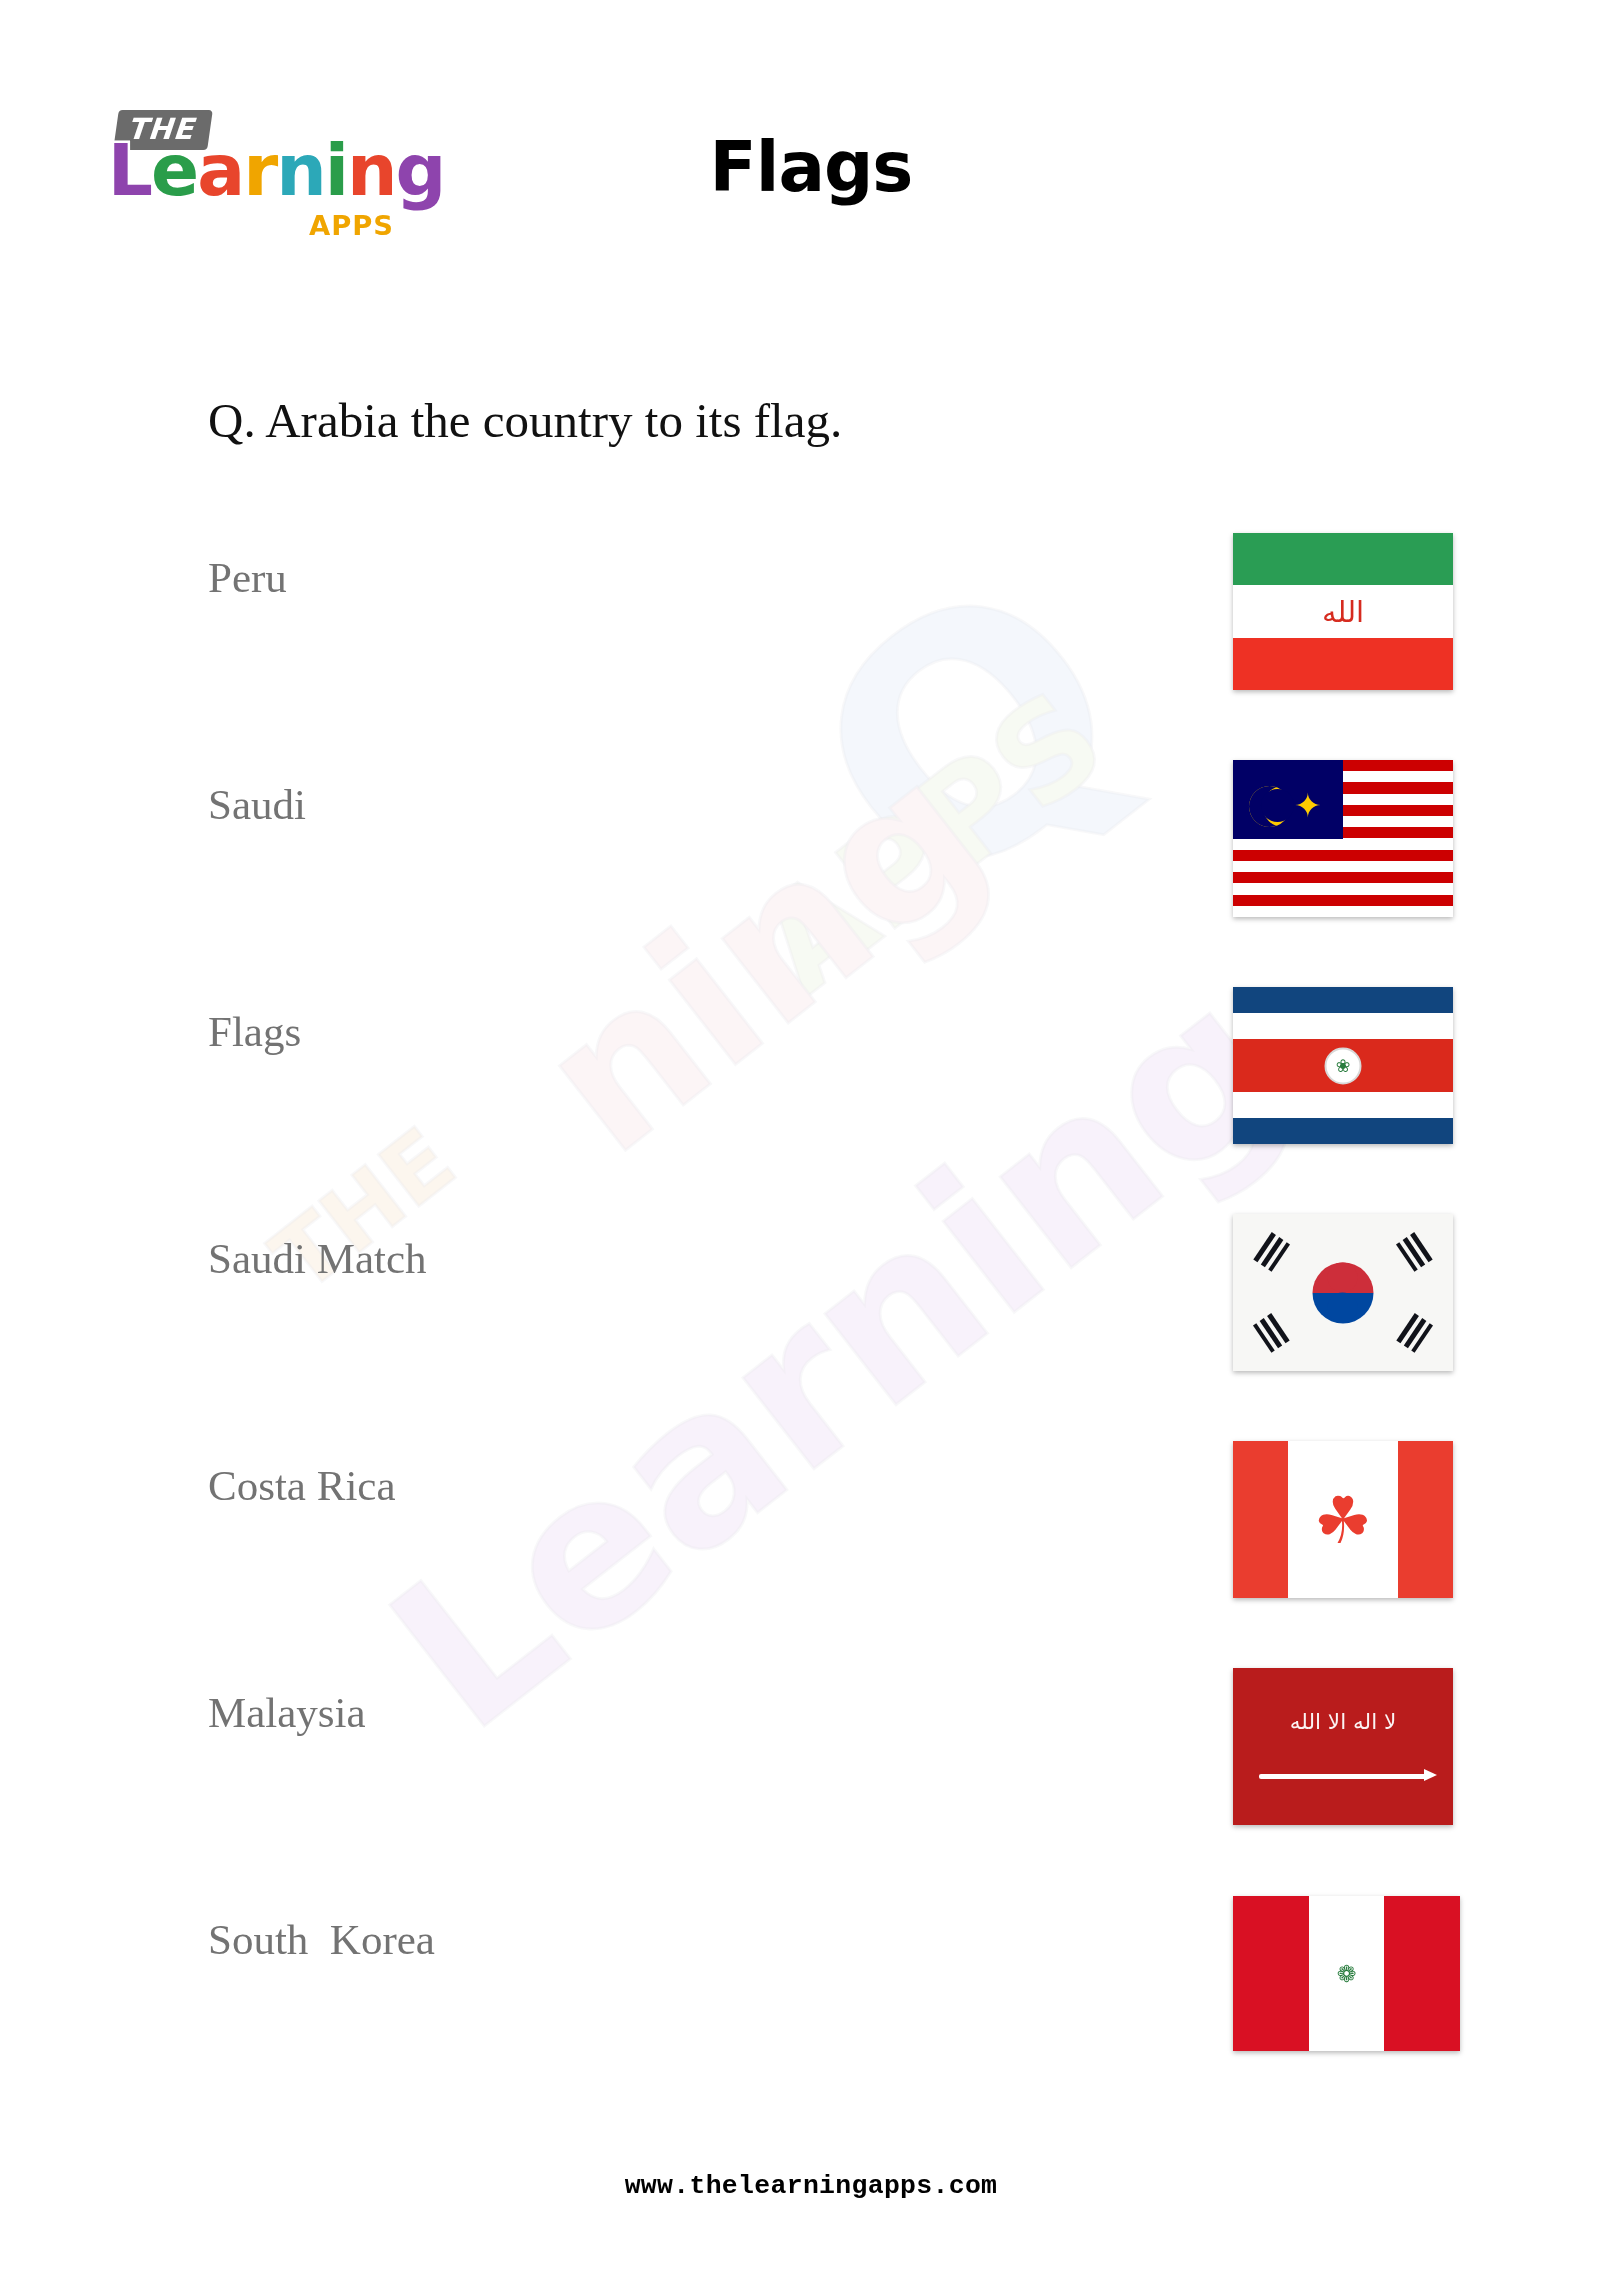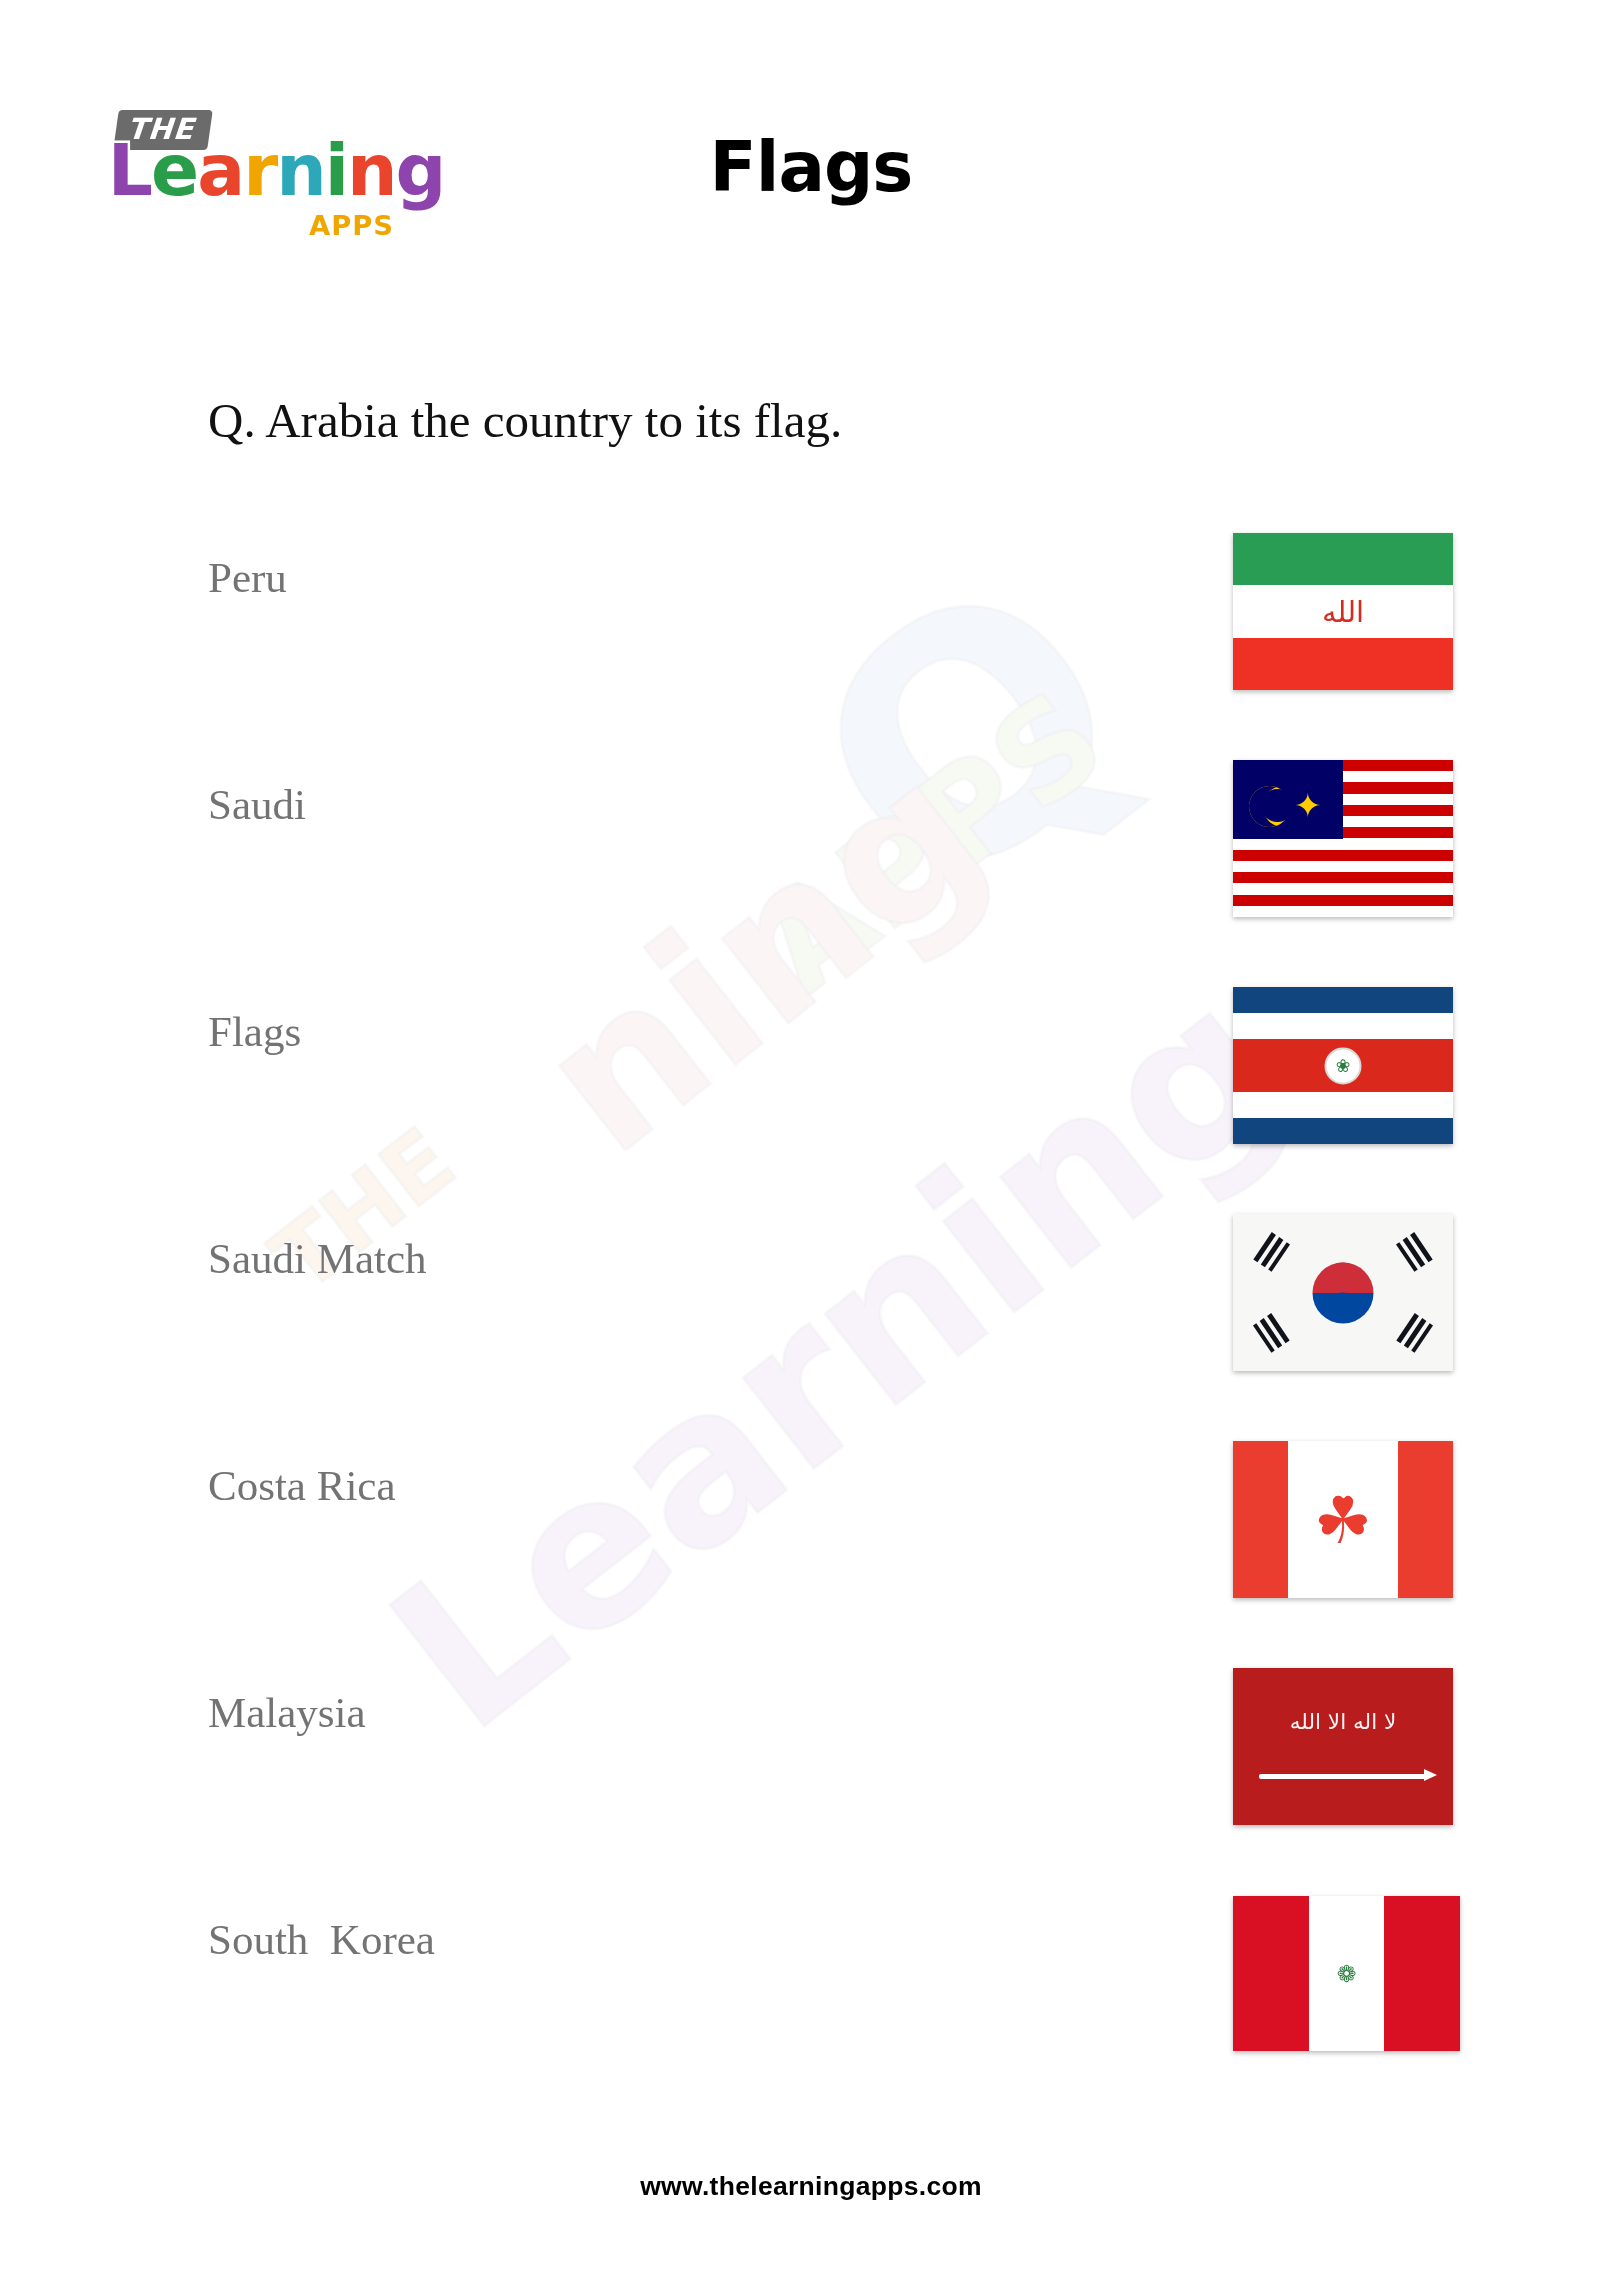--- a/index.html
+++ b/index.html
@@ -286,21 +286,21 @@
     font-size:23.5px; color:#2a7d3f; font-family:"DejaVu Sans", sans-serif;
   }
 
   
   .footer {
     position: absolute;
     left: 0;
     top: 2171px;
     width: 1622px;
     text-align: center;
-    font-family: Liberation Sans, sans-serif;
+    font-family: Liberation Mono, monospace;
     font-weight: bold;
     font-size: 26.5px;
     color: #000000;
     letter-spacing: 0.3px;
   }
 </style>
 </head>
 <body>
 
 <div class="watermark">

